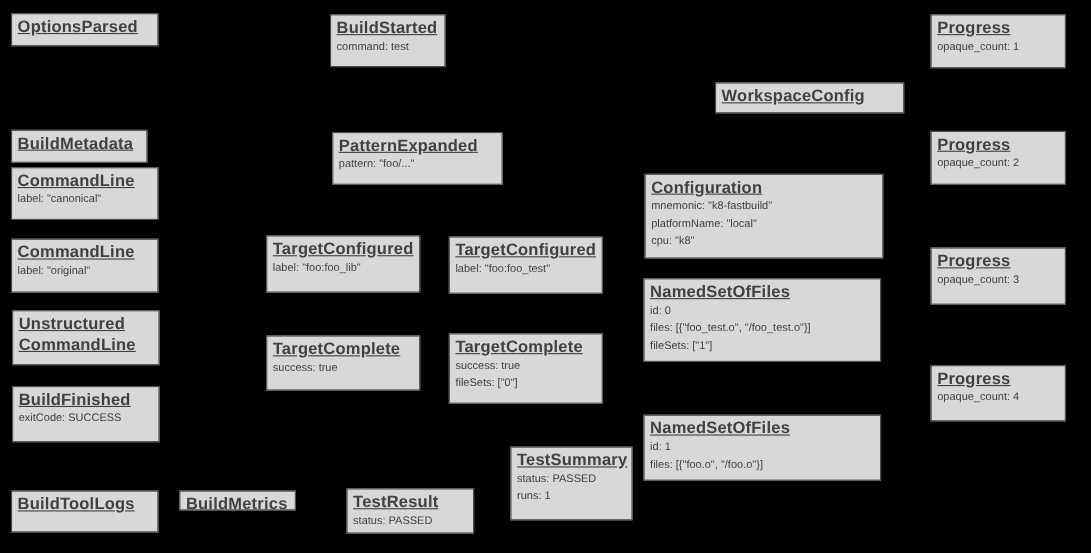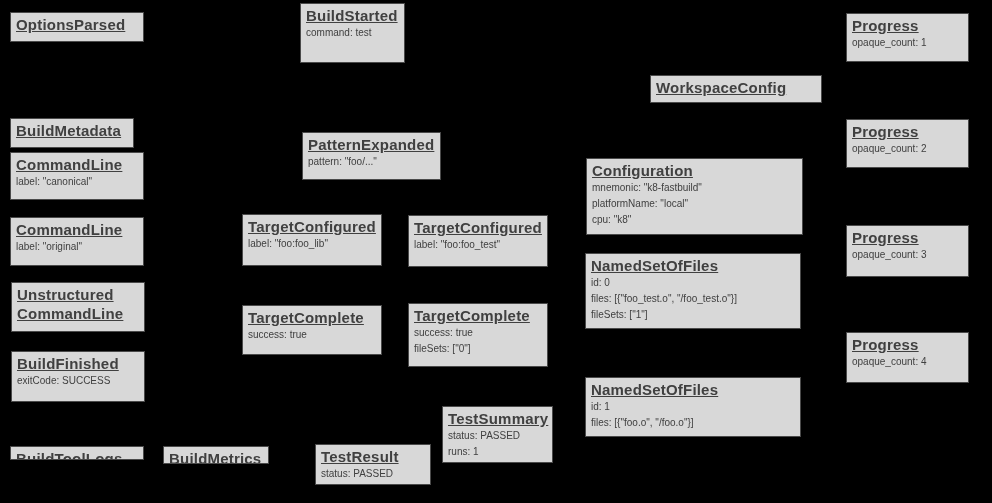--- a/index.html
+++ b/index.html
@@ -65,34 +65,34 @@
   <div class="box" style="left:11px;top:282px;width:134px;height:50px">
     <div class="box-title">Unstructured
 CommandLine</div>
   </div>
 
   <div class="box" style="left:11px;top:351px;width:134px;height:51px">
     <div class="box-title">BuildFinished</div>
     <div class="box-body">exitCode: SUCCESS</div>
   </div>
 
-  <div class="box" style="left:10px;top:446px;width:134px;height:14px">
+  <div class="box" style="left:10px;top:446px;width:134px;height:38px">
     <div class="box-title">BuildToolLogs</div>
   </div>
 
   <div class="box" style="left:163px;top:446px;width:106px;height:18px">
     <div class="box-title">BuildMetrics</div>
   </div>
 
-  <div class="box" style="left:300px;top:3px;width:105px;height:60px">
+  <div class="box" style="left:300px;top:13px;width:105px;height:48px">
     <div class="box-title">BuildStarted</div>
     <div class="box-body">command: test</div>
   </div>
 
-  <div class="box" style="left:302px;top:132px;width:139px;height:48px">
+  <div class="box" style="left:302px;top:120px;width:155px;height:48px">
     <div class="box-title">PatternExpanded</div>
     <div class="box-body">pattern: "foo/..."</div>
   </div>
 
   <div class="box" style="left:242px;top:214px;width:140px;height:52px">
     <div class="box-title">TargetConfigured</div>
     <div class="box-body">label: "foo:foo_lib"</div>
   </div>
 
   <div class="box" style="left:408px;top:215px;width:140px;height:52px">
@@ -109,21 +109,21 @@
     <div class="box-title">TargetComplete</div>
     <div class="box-body">success: true
 fileSets: ["0"]</div>
   </div>
 
   <div class="box" style="left:315px;top:444px;width:116px;height:41px">
     <div class="box-title">TestResult</div>
     <div class="box-body">status: PASSED</div>
   </div>
 
-  <div class="box" style="left:442px;top:406px;width:111px;height:57px">
+  <div class="box" style="left:464px;top:406px;width:111px;height:67px">
     <div class="box-title">TestSummary</div>
     <div class="box-body">status: PASSED
 runs: 1</div>
   </div>
 
   <div class="box" style="left:650px;top:75px;width:172px;height:28px">
     <div class="box-title">WorkspaceConfig</div>
   </div>
 
   <div class="box" style="left:586px;top:158px;width:217px;height:77px">

